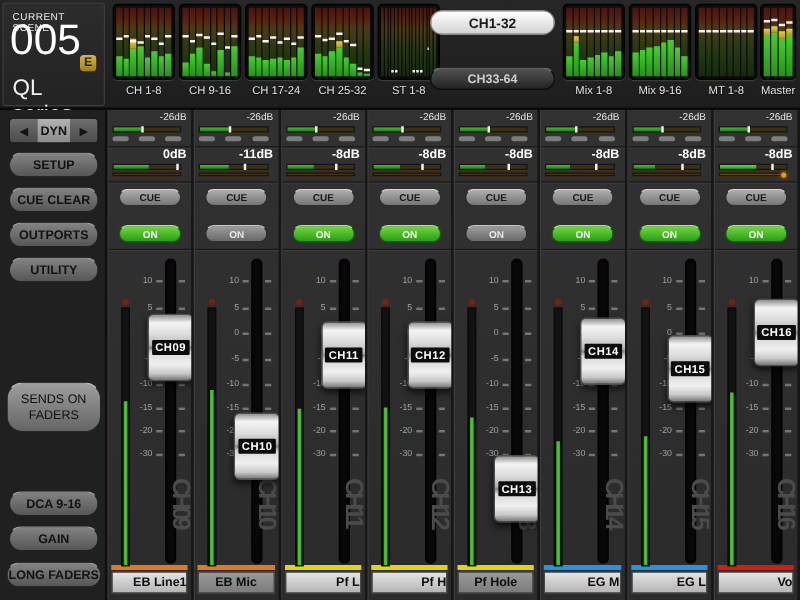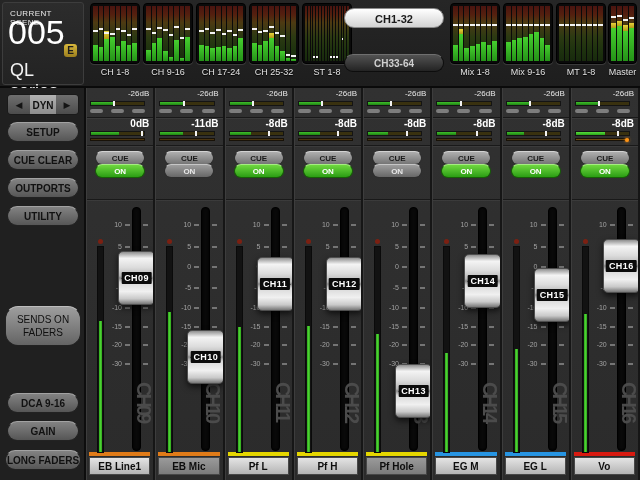--- a/index.html
+++ b/index.html
@@ -42,36 +42,36 @@
   .hbar{position:absolute;left:3px;right:8px;height:5px;background:#39310f;border:1px solid #141414;}
   .hfill{position:absolute;left:0;top:0;bottom:0;background:linear-gradient(180deg,#3fbf2a,#1f8214);}
   .htick{position:absolute;top:-1px;bottom:-1px;width:2px;background:#f2f2f2;}
   .gates{position:absolute;left:3px;right:8px;top:21px;height:4px;display:flex;justify-content:space-between;}
   .gate{width:13px;height:4px;border-radius:2px;background:#7d7d7d;}
   .gain-val{position:absolute;top:30px;right:4px;font-size:10px;font-weight:bold;color:#fff;}
   .obar{position:absolute;left:3px;right:8px;top:50px;height:3px;background:#4a3410;border:1px solid #181208;}
   .odot{position:absolute;right:0;top:-1px;width:4px;height:4px;border-radius:50%;background:#ff9416;box-shadow:0 0 3px #ff9416;}
   .cue-btn,.on-btn{position:absolute;left:50%;transform:translateX(-50%);width:50px;height:14px;border-radius:7px;font-size:8px;font-weight:bold;text-align:center;line-height:14px;cursor:pointer;}
   .cue-btn{top:63px;background:linear-gradient(180deg,#aeaeae,#757575);border:1px solid #2e2e2e;border-top-color:#d2d2d2;color:#191919;}
-  .on-btn{top:76px;}
+  .on-btn{top:92px;}
   .on-btn.on{background:linear-gradient(180deg,#6fd83f,#2b9d14);border:1px solid #166006;border-top-color:#a5ec82;color:#fff;}
   .on-btn.off{background:linear-gradient(180deg,#9d9d9d,#676767);border:1px solid #2e2e2e;border-top-color:#c6c6c6;color:#e8e8e8;}
   .peak-dot{position:absolute;left:11px;top:151px;width:5px;height:5px;border-radius:50%;background:#7c2012;}
   .vmeter{position:absolute;left:10px;top:158px;width:7px;height:207px;background:#121212;border:1px solid #0a0a0a;z-index:2;}
   .vfill{position:absolute;left:1px;right:1px;bottom:0;background:linear-gradient(90deg,#2fa81a,#4ccf34,#2fa81a);}
   .tick-lab{position:absolute;left:18px;width:17px;text-align:right;font-size:7px;color:#a2a2a2;}
   .tick{position:absolute;width:5px;height:2px;background:#757575;}
   .ftrack{position:absolute;left:45px;top:119px;width:9px;height:244px;border-radius:4px;background:#090909;border:1px solid #000;box-shadow:inset 0 0 3px #000;z-index:1;}
   .wmark{position:absolute;left:46px;top:294px;width:22px;height:78px;overflow:hidden;writing-mode:vertical-rl;font-size:20px;font-weight:bold;letter-spacing:-3px;color:#4b4b4b;z-index:1;}
   .knob{position:absolute;left:31px;width:37px;height:54px;border-radius:5px;border:1px solid #4e4e4e;background:linear-gradient(180deg,#8f8f8f 0%,#f4f4f4 12%,#dcdcdc 30%,#b5b5b5 46%,#8a8a8a 50%,#d8d8d8 58%,#f0f0f0 76%,#c9c9c9 90%,#777 100%);box-shadow:0 3px 6px rgba(0,0,0,.65);z-index:3;cursor:grab;}
   .knob-line{position:absolute;left:2px;right:2px;top:50%;height:1px;background:#5f5f5f;}
   .knob-label{position:absolute;left:50%;top:50%;transform:translate(-50%,-50%);background:#0b0b0b;color:#fff;font-size:9px;font-weight:bold;padding:1px 3px;border-radius:1px;letter-spacing:.4px;white-space:nowrap;}
   .stripe{position:absolute;left:2px;right:3px;top:364px;height:4px;}
   .name-box{position:absolute;left:2px;right:3px;top:369px;height:18px;border:1px solid #474747;font-size:10px;font-weight:bold;color:#0d0d0d;text-align:center;line-height:17px;cursor:pointer;}
-  .name-box.lit{background:linear-gradient(180deg,#e4e4e4,#b4b4b4);}
+  .name-box.lit{background:linear-gradient(180deg,#e4e4e4,#b4b4b4);text-align:right;}
   .name-box.dim{background:linear-gradient(180deg,#9a9a9a,#7b7b7b);}
 </style>
 </head>
 <body>
 
 <div id="app">
 
   <div id="topbar">
     <div id="scene">
       <div class="scene-label">CURRENT SCENE</div>

